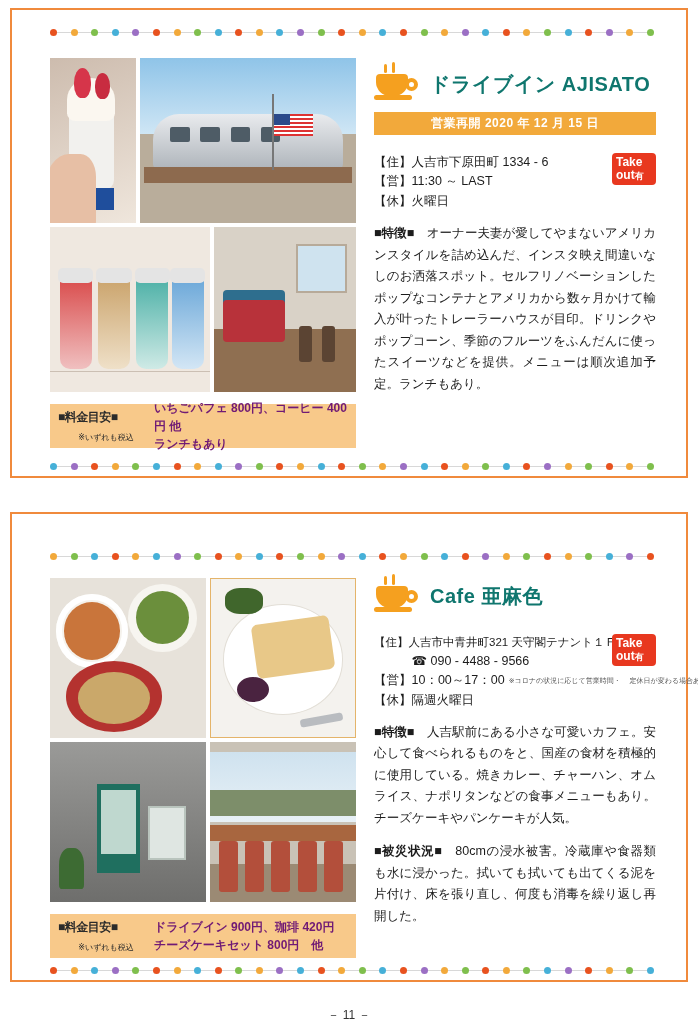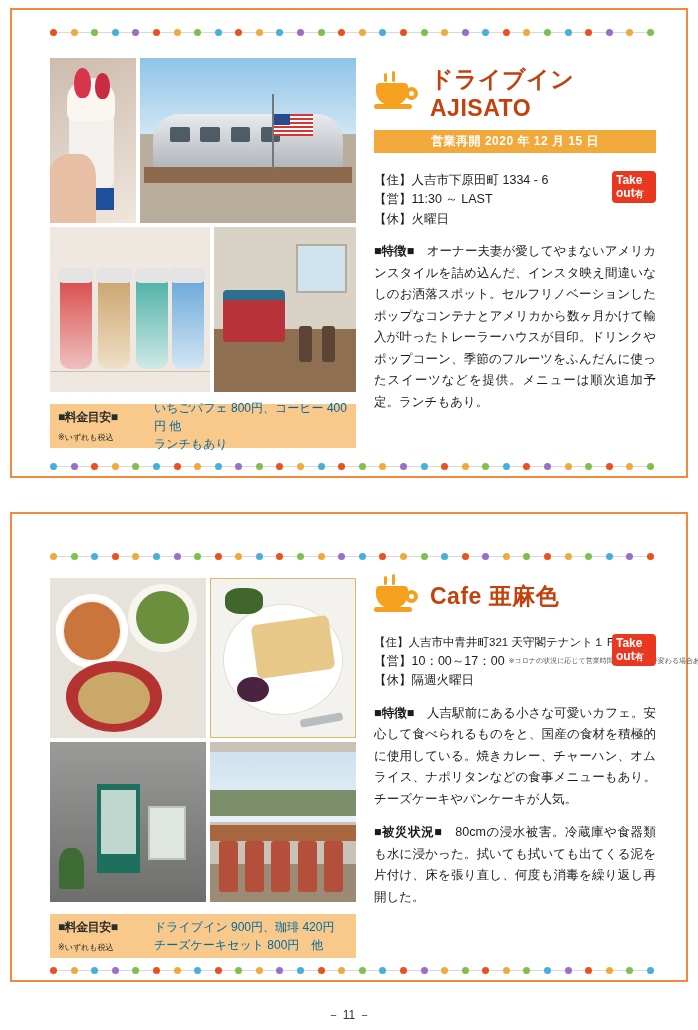--- a/index.html
+++ b/index.html
@@ -131,32 +131,32 @@
     display: flex;
     align-items: center;
     padding: 6px 8px;
   }
   .pricebox .pb-left {
     width: 96px;
     flex: 0 0 96px;
     color: #2b2b2b;
   }
   .pb-title { font-size: 12px; font-weight: bold; letter-spacing: -0.5px; }
-  .pb-sub { font-size: 8px; margin-top: 6px; }
-  .pb-right { font-size: 12px; font-weight: normal; color: #0369a1; line-height: 1.5; }
+  .pb-sub { font-size: 8px; margin-top: 6px; text-align: center; }
+  .pb-right { font-size: 12px; font-weight: bold; color: #701a75; line-height: 1.5; }
 
   
   .info { position: absolute; }
   .shop-head { display: flex; align-items: center; gap: 10px; }
   .cup-icon { width: 46px; height: 40px; position: relative; flex: 0 0 46px; }
   .cup-icon .body { position:absolute; left:2px; top:10px; width:32px; height:22px; background:#f5a01f; border-radius:4px 4px 14px 14px; }
   .cup-icon .handle { position:absolute; left:31px; top:14px; width:13px; height:13px; border:4px solid #f5a01f; border-radius:50%; }
   .cup-icon .saucer { position:absolute; left:0px; top:31px; width:38px; height:5px; background:#f5a01f; border-radius:3px; }
   .cup-icon .steam { position:absolute; width:3px; height:9px; background:#f5a01f; border-radius:2px; top:0px; }
-  .shop-name { font-size: 23px; font-weight: bold; color: #c2410c; letter-spacing: 0.5px; }
+  .shop-name { font-size: 20px; font-weight: bold; color: #0f766e; letter-spacing: 0.5px; }
 
   .reopen-bar {
     margin-top: 8px;
     background: #f2a93b;
     color: #ffffff;
     font-size: 12px;
     font-weight: bold;
     text-align: center;
     padding: 3px 0;
     letter-spacing: 0.5px;
@@ -443,20 +443,21 @@
           <div class="body"></div>
             <div class="handle"></div>
             <div class="saucer"></div>
         </div>
         <div class="shop-name">Cafe 亜麻色</div>
       </div>
 
 
       <div class="addr-block">
         <div class="ln" style="font-size:11.5px;">【住】人吉市中青井町321 天守閣テナント１Ｆ</div>
+        <div class="ln">　　　☎ 090 - 4488 - 9566</div>
         <div class="ln"><span>【営】10：00～17：00</span><span class="note-small">※コロナの状況に応じて営業時間・
 　定休日が変わる場合あり</span></div>
         <div class="ln">【休】隔週火曜日</div>
         <div class="takeout" style="right:0; top:0;">
           <span>Take</span><br>
           <span>out</span><span class="ari">有</span>
         </div>
       </div>
 
       <div class="body-block">

